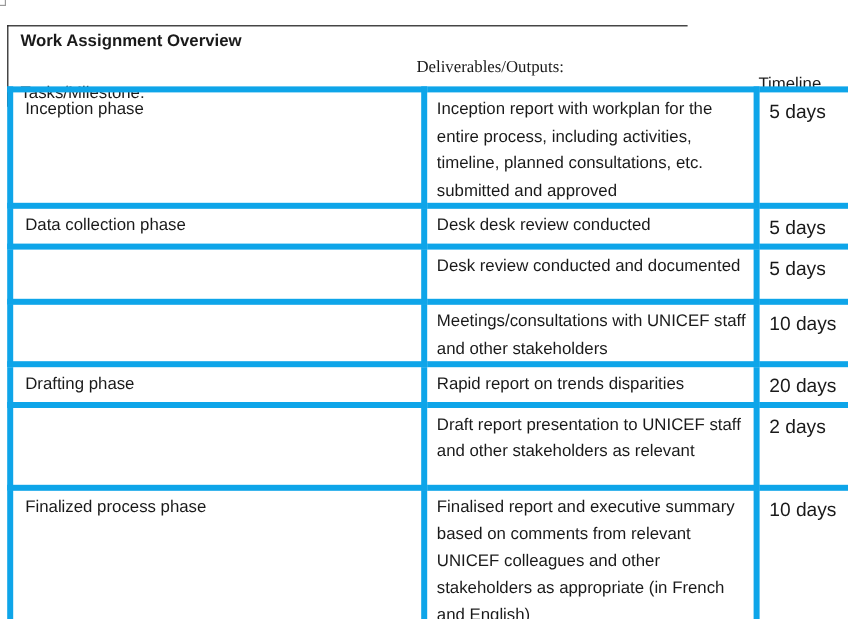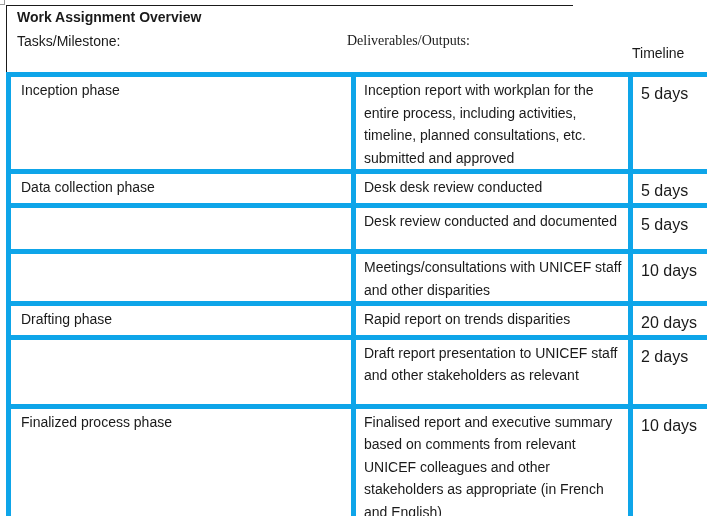--- a/index.html
+++ b/index.html
@@ -20,40 +20,40 @@
     left: 0;
     top: 0;
     width: 4px;
     height: 4px;
     border-right: 1px solid #9a9a9a;
     border-bottom: 1px solid #9a9a9a;
   }
   .header-block {
     position: absolute;
     left: 6px;
-    top: 5px;
+    top: 21px;
     width: 567px;
     height: 68px;
     border-top: 1px solid #1a1a1a;
     border-left: 1px solid #1a1a1a;
     box-sizing: border-box;
   }
   .header-title {
     position: absolute;
     left: 10px;
     top: 3px;
     font-size: 14px;
     font-weight: bold;
   }
   .col-h {
     position: absolute;
     top: 27px;
     font-size: 14px;
   }
-  .col-h.tasks { left: 10px; }
+  .col-h.tasks { left: 10px; margin-top: 20px; }
   .col-h.deliv { left: 340px; font-family: Liberation Serif, serif; }
   .col-h.time { left: 625px; margin-top: 12px; }
 
   table.grid {
     position: absolute;
     left: 6px;
     top: 72px;
     border-collapse: collapse;
     table-layout: fixed;
     width: 705px;
@@ -118,21 +118,21 @@
       <td class="c-time">
           <span class="cell-text">5 days</span>
         </td>
 
     </tr>
     <tr style="height:46px;">
       <td class="c-task">
           <span class="cell-text"></span>
         </td>
       <td class="c-deliv">
-          <span class="cell-text">Meetings/consultations with UNICEF staff and other disparities</span>
+          <span class="cell-text">Meetings/consultations with UNICEF staff and other stakeholders</span>
         </td>
       <td class="c-time">
           <span class="cell-text">10 days</span>
         </td>
 
     </tr>
     <tr style="height:33px;">
       <td class="c-task">
           <span class="cell-text">Drafting phase</span>
         </td>

